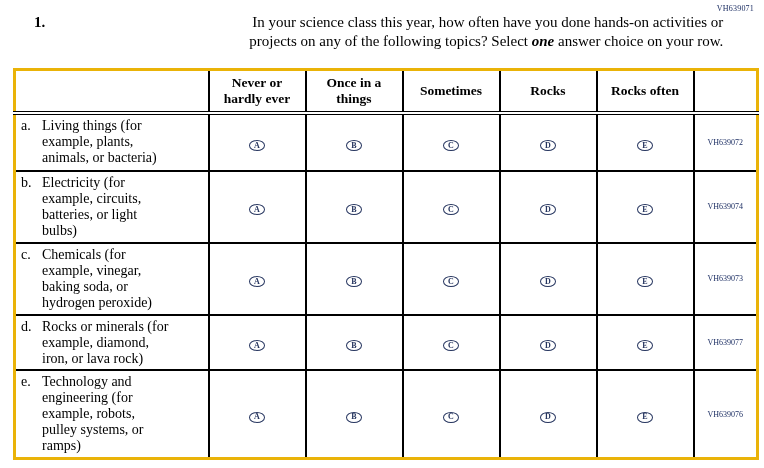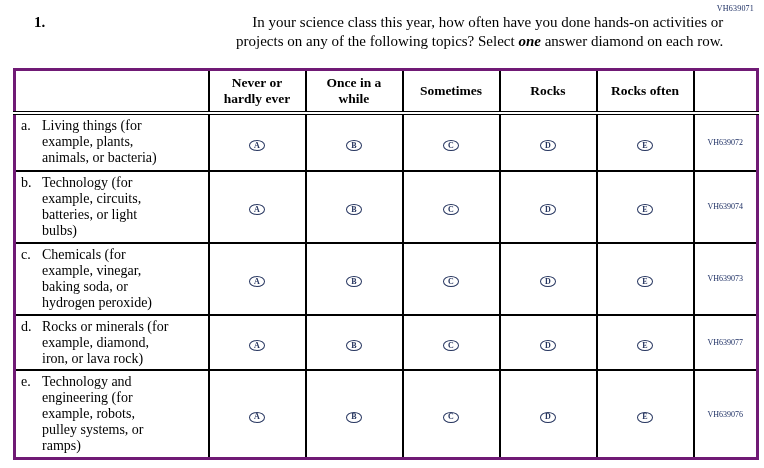--- a/index.html
+++ b/index.html
@@ -36,21 +36,21 @@
     white-space: pre-line;
     width: 670px;
     text-align: right;
   }
   .qtext b { font-weight: bold; font-style: italic; }
   table.grid {
     border-collapse: collapse;
     margin: 17px 0 0 13px;
     table-layout: fixed;
   }
-  table.grid { border: 3px solid #701a75; }
+  table.grid { border: 3px solid #eab308; }
   .grid th, .grid td { border: 2px solid #000; }
   .grid thead th { border-bottom: 4px double #000; }
   .col-topic { width: 194px; }
   .col-opt   { width: 97px; }
   .col-code  { width: 52px; }
   .grid thead th {
     height: 44px;
     font-size: 13.5px;
     font-weight: bold;
     text-align: center;
@@ -103,40 +103,40 @@
 </head>
 <body>
 
 <div class="page">
 
   <div class="page-code">VH639071</div>
 
   <div class="question">
     <span class="qnum">1.</span>
     <span class="qtext"><span>In your science class this year, how often have you done hands-on activities or
-projects on any of the following topics? Select </span><b>one</b><span> answer diamond on each row.</span></span>
+projects on any of the following topics? Select </span><b>one</b><span> answer choice on your row.</span></span>
   </div>
 
   <table class="grid">
     <colgroup>
       <col class="col-topic">
         <col class="col-opt">
         <col class="col-opt">
         <col class="col-opt">
         <col class="col-opt">
         <col class="col-opt">
         <col class="col-code">
     </colgroup>
     <thead>
       <tr>
         <th></th>
         <th>Never or
 hardly ever</th>
         <th>Once in a
-while</th>
+things</th>
         <th>Sometimes</th>
         <th>Rocks</th>
         <th>Rocks often</th>
         <th></th>
       </tr>
     </thead>
     <tbody>
       <tr class="r0">
         <td class="topic">
           <div class="topic-inner">
@@ -150,21 +150,21 @@
         <td class="opt"><span class="bubble">B</span></td>
         <td class="opt"><span class="bubble">C</span></td>
         <td class="opt"><span class="bubble">D</span></td>
         <td class="opt"><span class="bubble">E</span></td>
         <td class="code">VH639072</td>
       </tr>
       <tr class="r1">
         <td class="topic">
           <div class="topic-inner">
             <span class="row-letter">b.</span>
-            <span class="topic-text">Technology (for
+            <span class="topic-text">Electricity (for
 example, circuits,
 batteries, or light
 bulbs)</span>
           </div>
         </td>
         <td class="opt"><span class="bubble">A</span></td>
         <td class="opt"><span class="bubble">B</span></td>
         <td class="opt"><span class="bubble">C</span></td>
         <td class="opt"><span class="bubble">D</span></td>
         <td class="opt"><span class="bubble">E</span></td>

